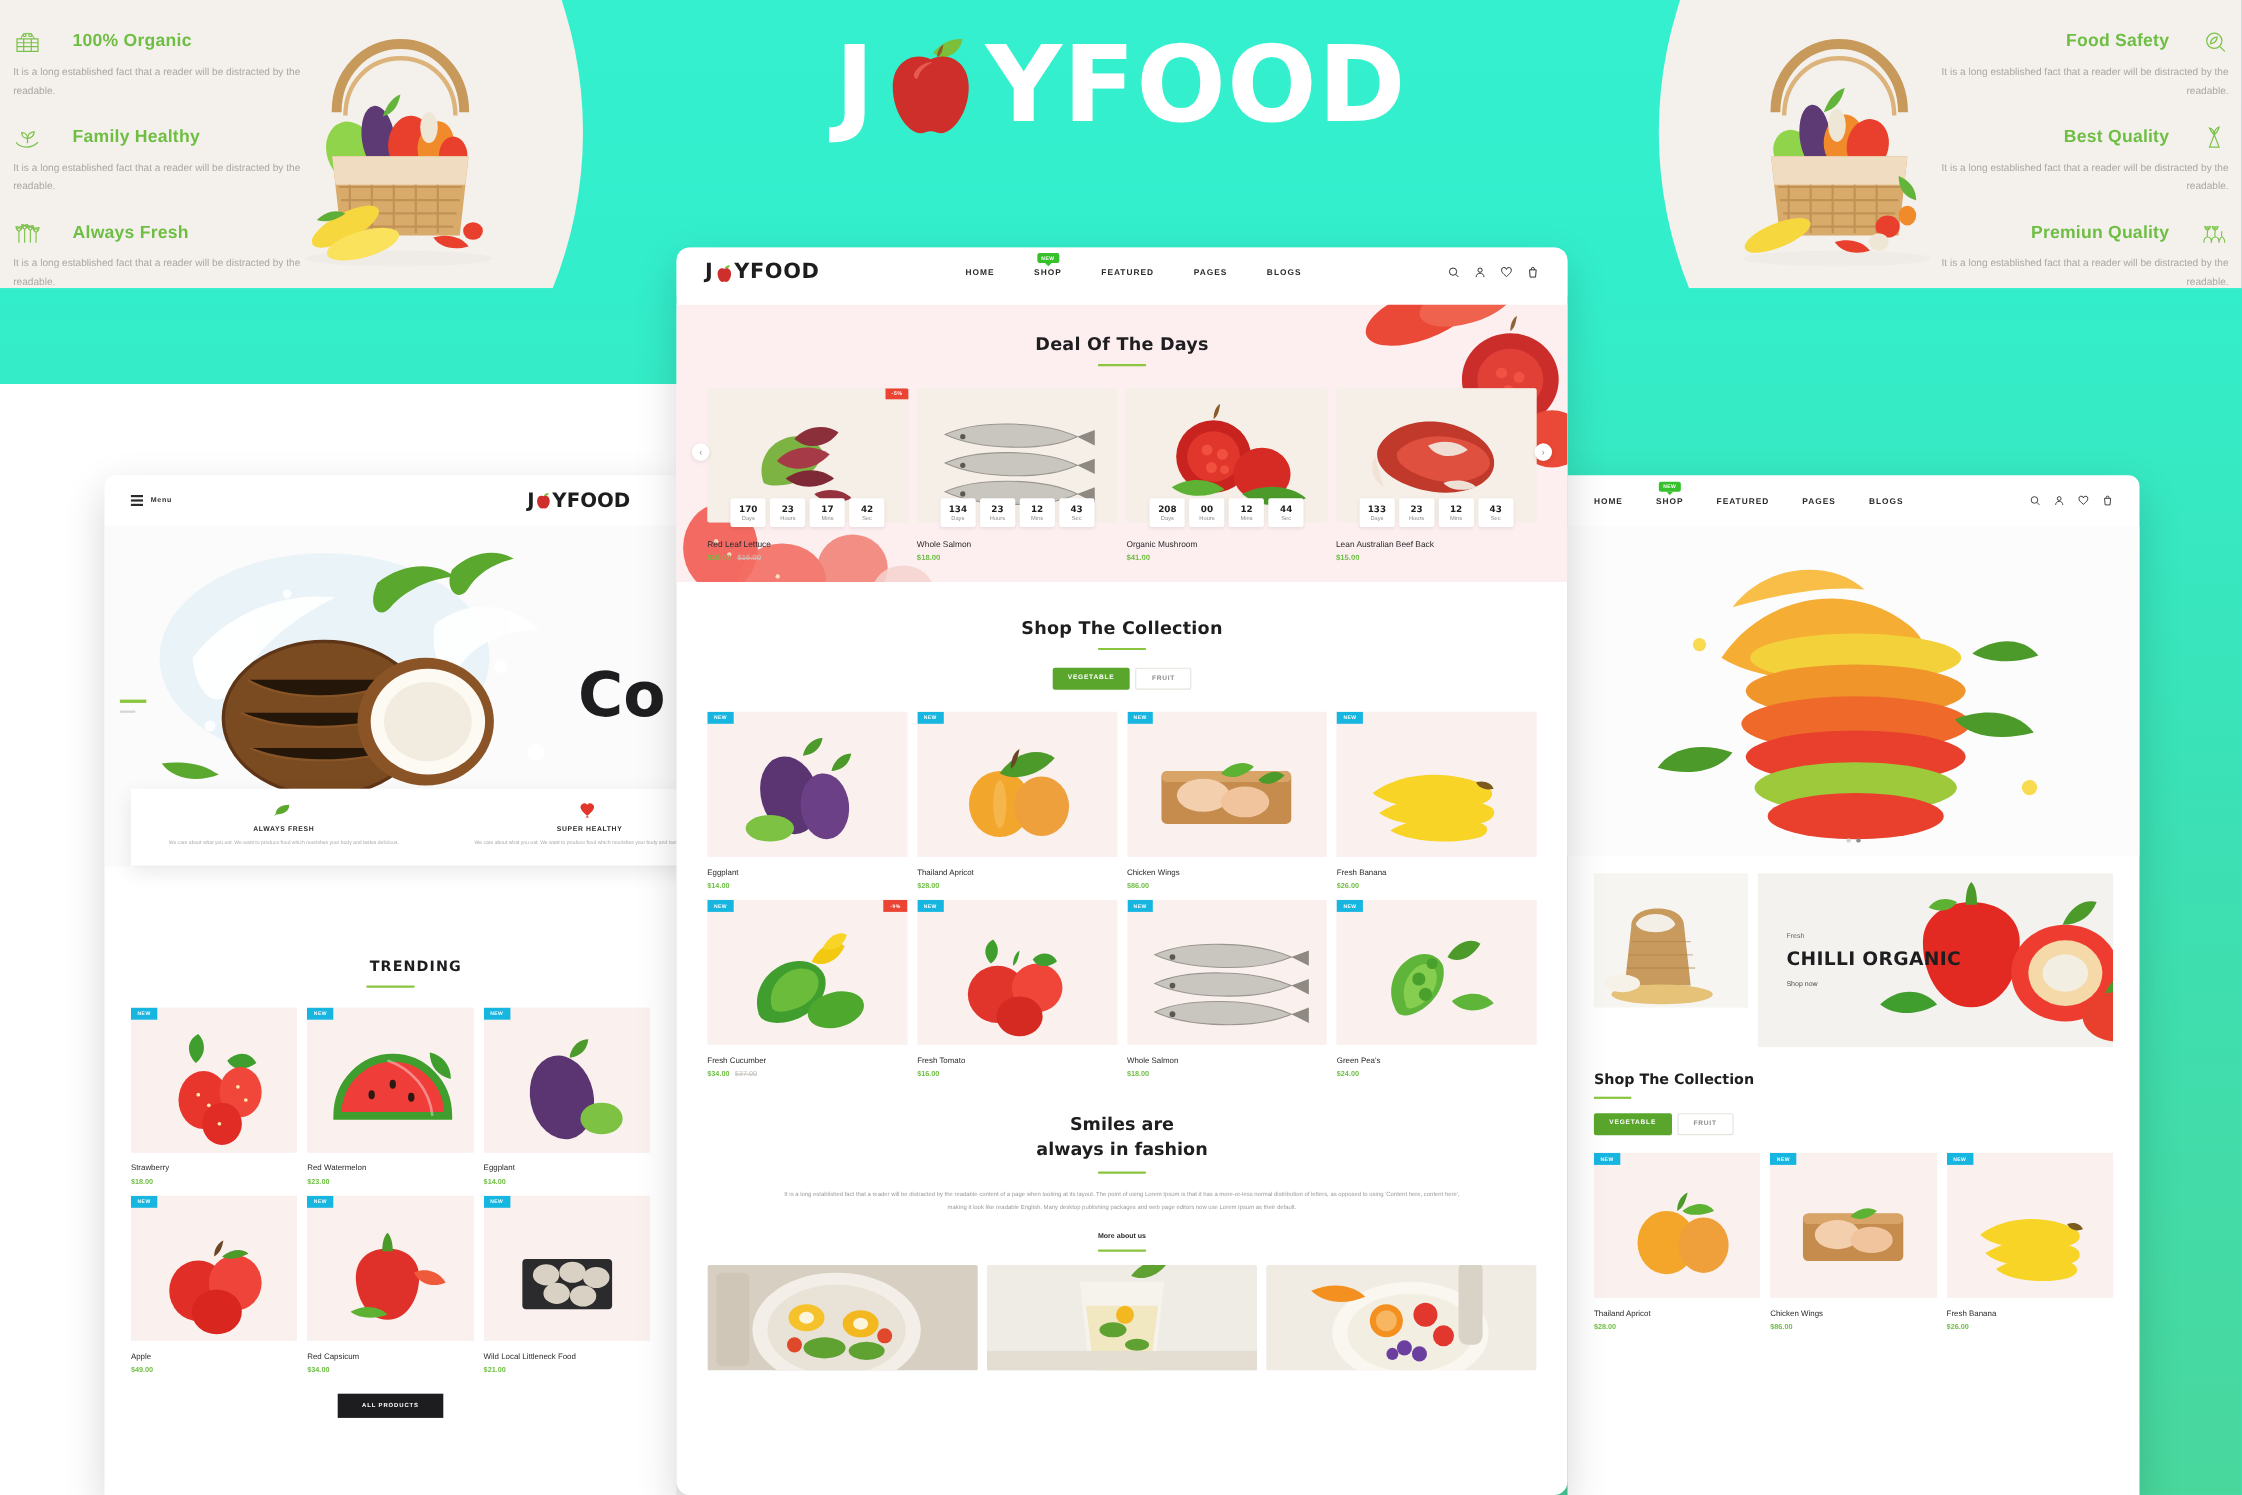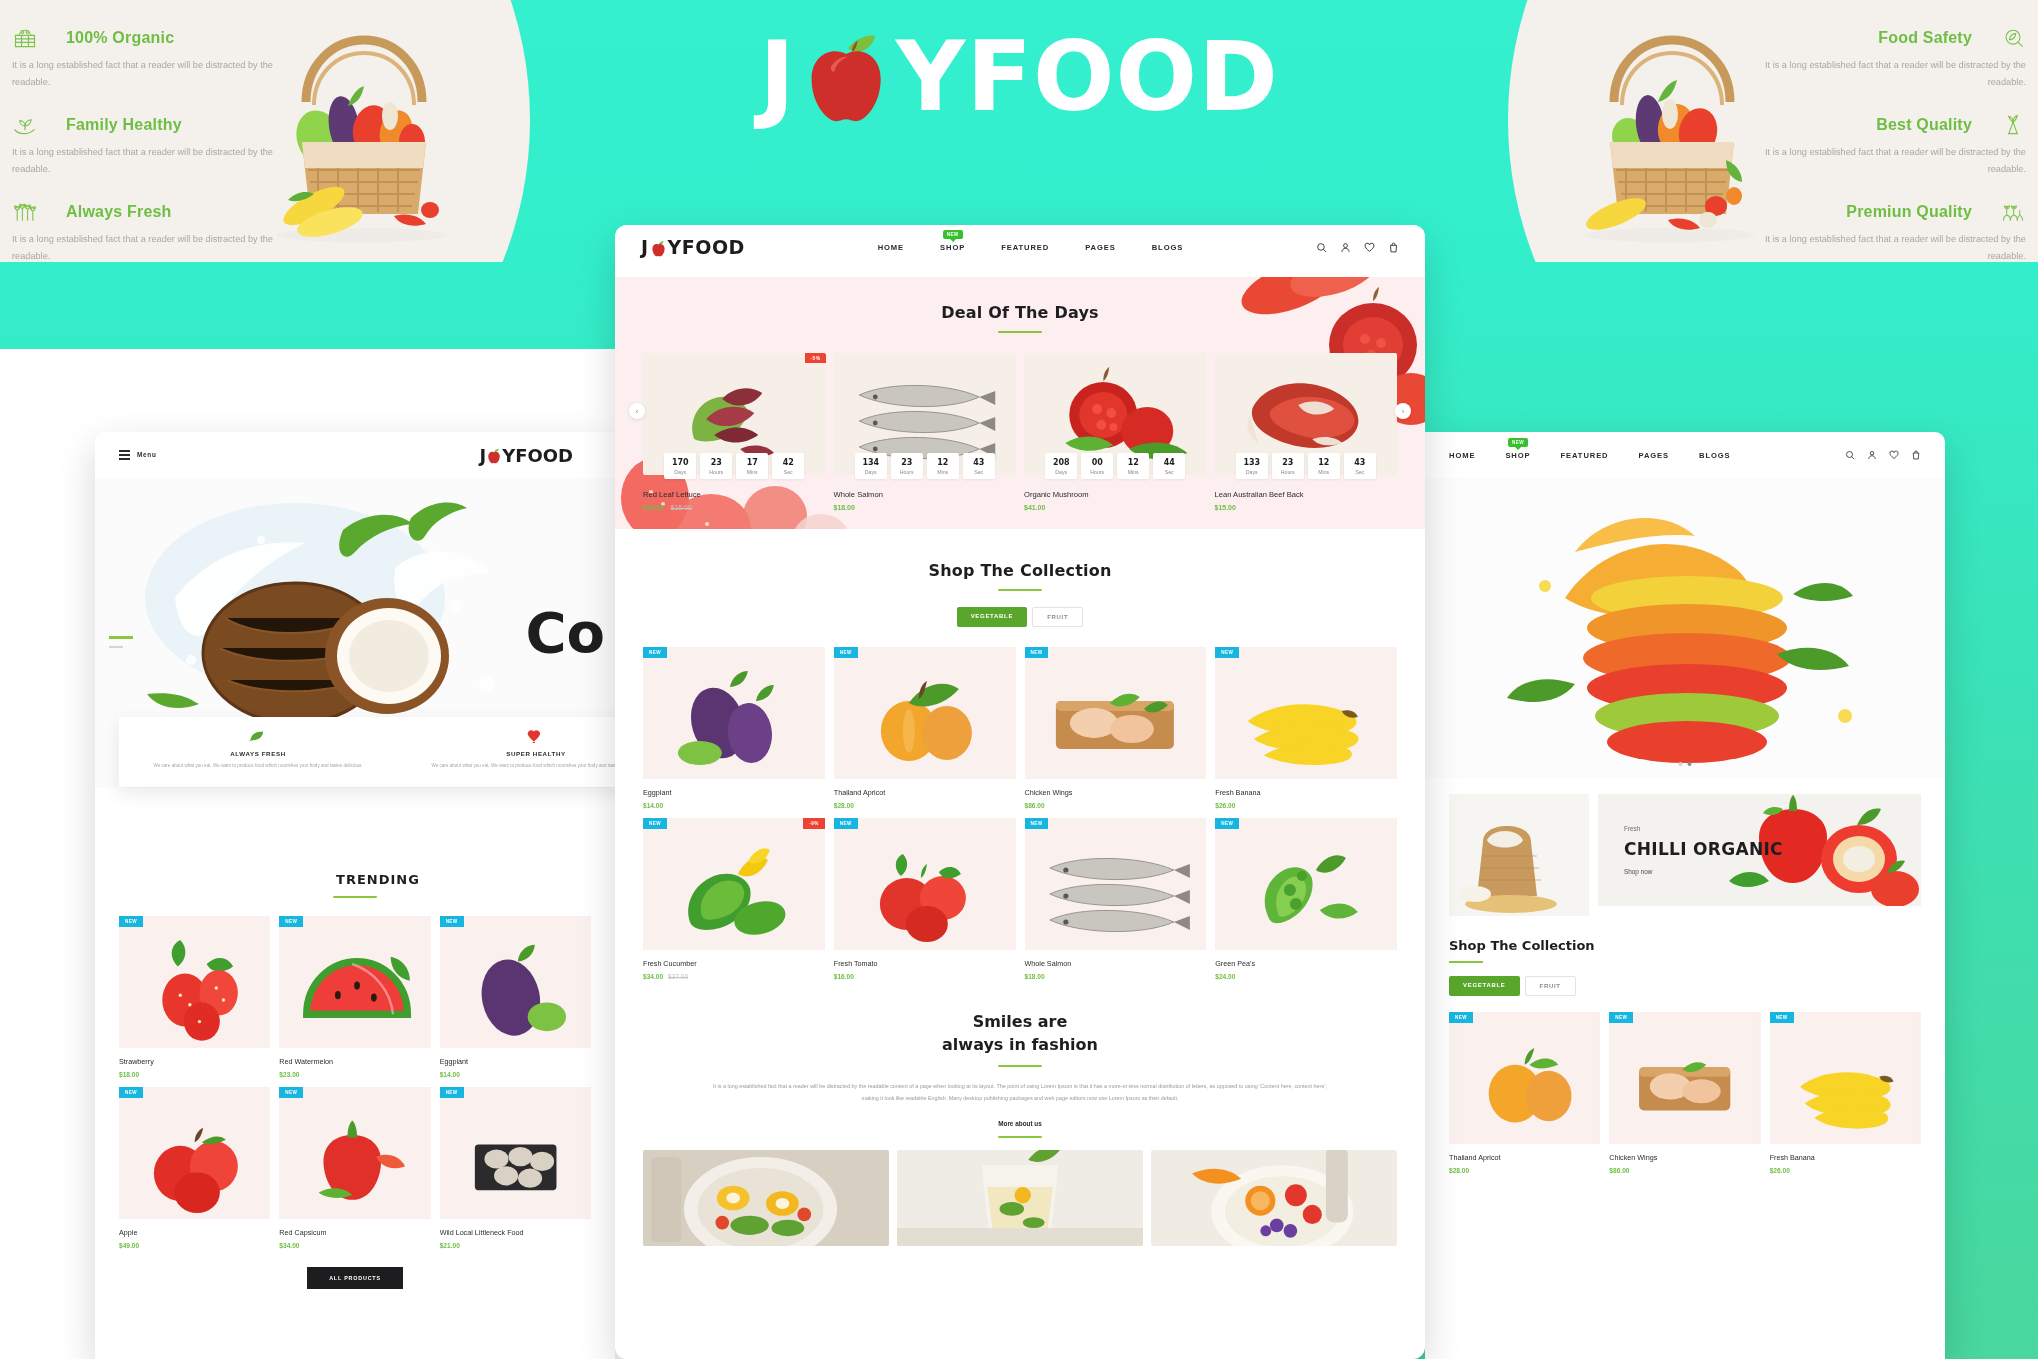--- a/index.html
+++ b/index.html
@@ -221,21 +221,21 @@
   .rm-icons { display:flex; gap: 12px; margin-left:auto; align-items:center; }
   .rm-icons svg { width:10px; height:10px; color:#2a2a2c; cursor:pointer;}
   .rm-hero { height: 300px; background:#fcfcfc; position:relative; overflow:hidden;}
   .rm-hero svg { width:100%; height:100%; }
   .dots { position:absolute; left: 50%; transform:translateX(-50%); bottom: 12px; display:flex; gap:5px;}
   .dots i { width:4px; height:4px; border-radius:50%; background:#d4d1cb; display:block; cursor:pointer;}
   .dots i.on { background:#8d8b88; }
   .promo-row { display:flex; gap: 9px; padding: 16px 24px 0; }
   .promo-sm { width: 140px; height: 122px; background:#f7f5f2; overflow:hidden;}
   .promo-sm svg{width:100%;height:100%;}
-  .promo-lg { flex:1; height: 112px; background:#f4f2ef; position:relative; overflow:hidden;
+  .promo-lg { flex:1; height: 158px; background:#f4f2ef; position:relative; overflow:hidden;
     display:flex; align-items:center; }
   .promo-lg .ptxt { padding-left: 26px; position:relative; z-index:2; }
   .promo-lg .small { font-size: 6.4px; color:#6d6b68; }
   .promo-lg .big { font-family:"DejaVu Sans",sans-serif; font-size: 17px; font-weight:800;
     color:#1e1e20; margin: 7px 0 9px; letter-spacing:.3px;}
   .promo-lg .shop { font-size: 6.4px; color:#4d4b48; }
   .promo-lg .veg { position:absolute; right:0; top:0; bottom:0; width: 250px; }
   .promo-lg .veg svg{width:100%;height:100%;}
   .rm-coll { padding: 22px 24px 0; }
   .rm-coll .h { font-family:"DejaVu Sans",sans-serif; font-size: 13px; font-weight:700; color:#1e1e20;}

